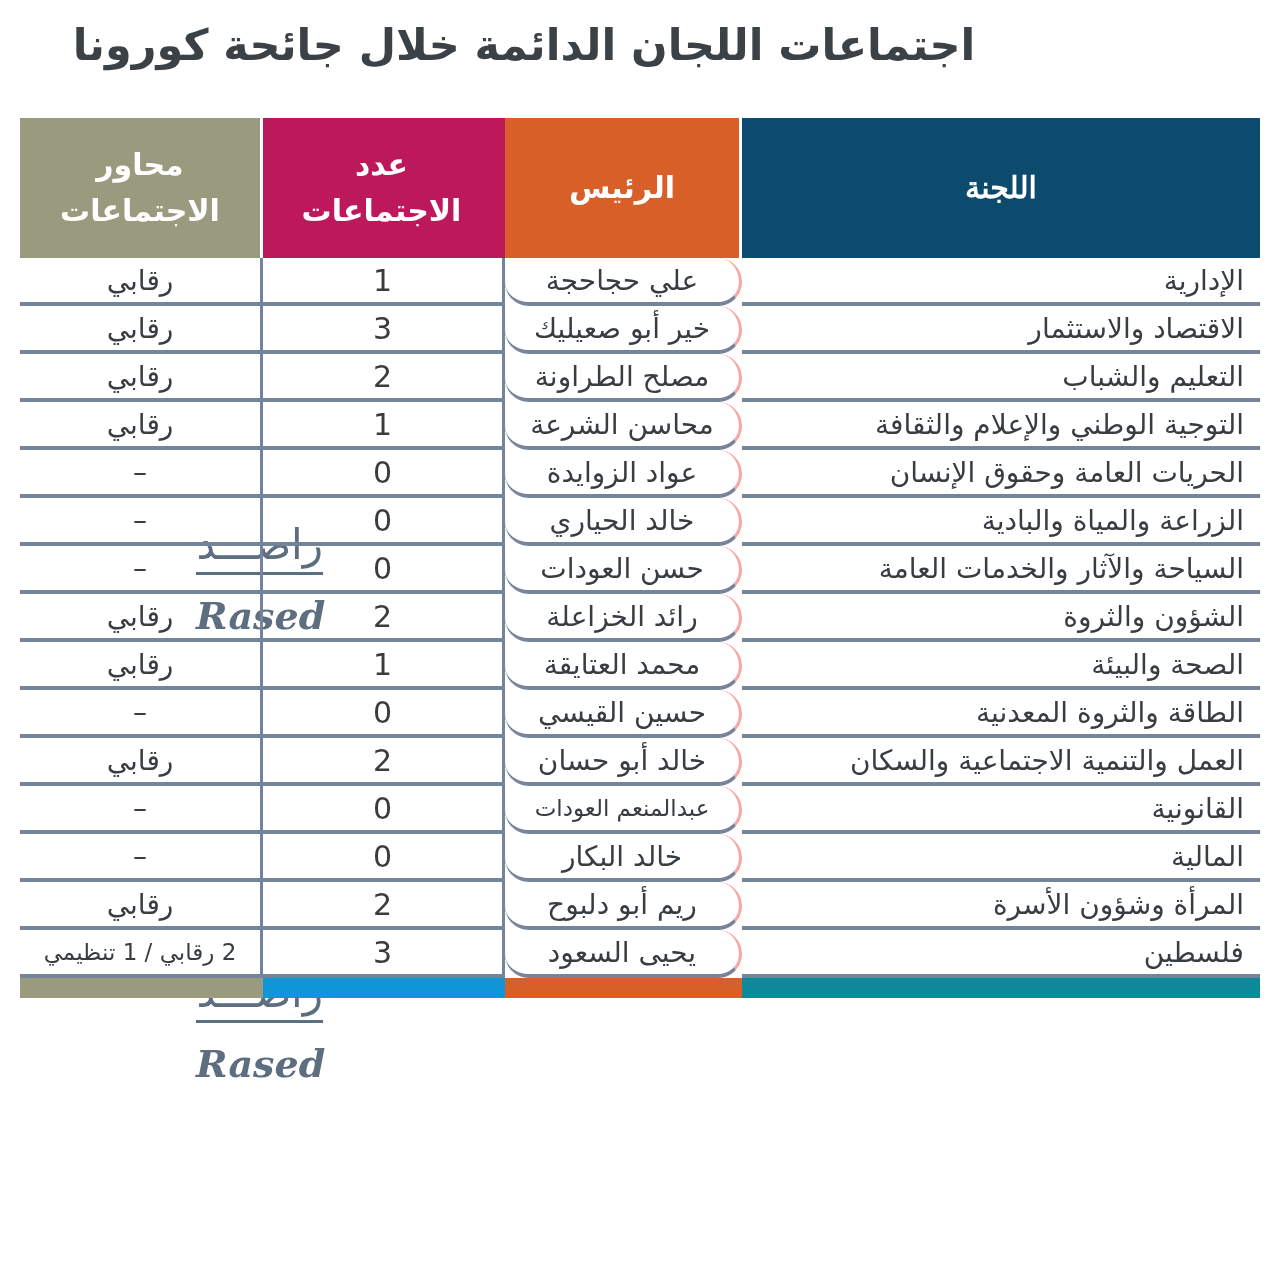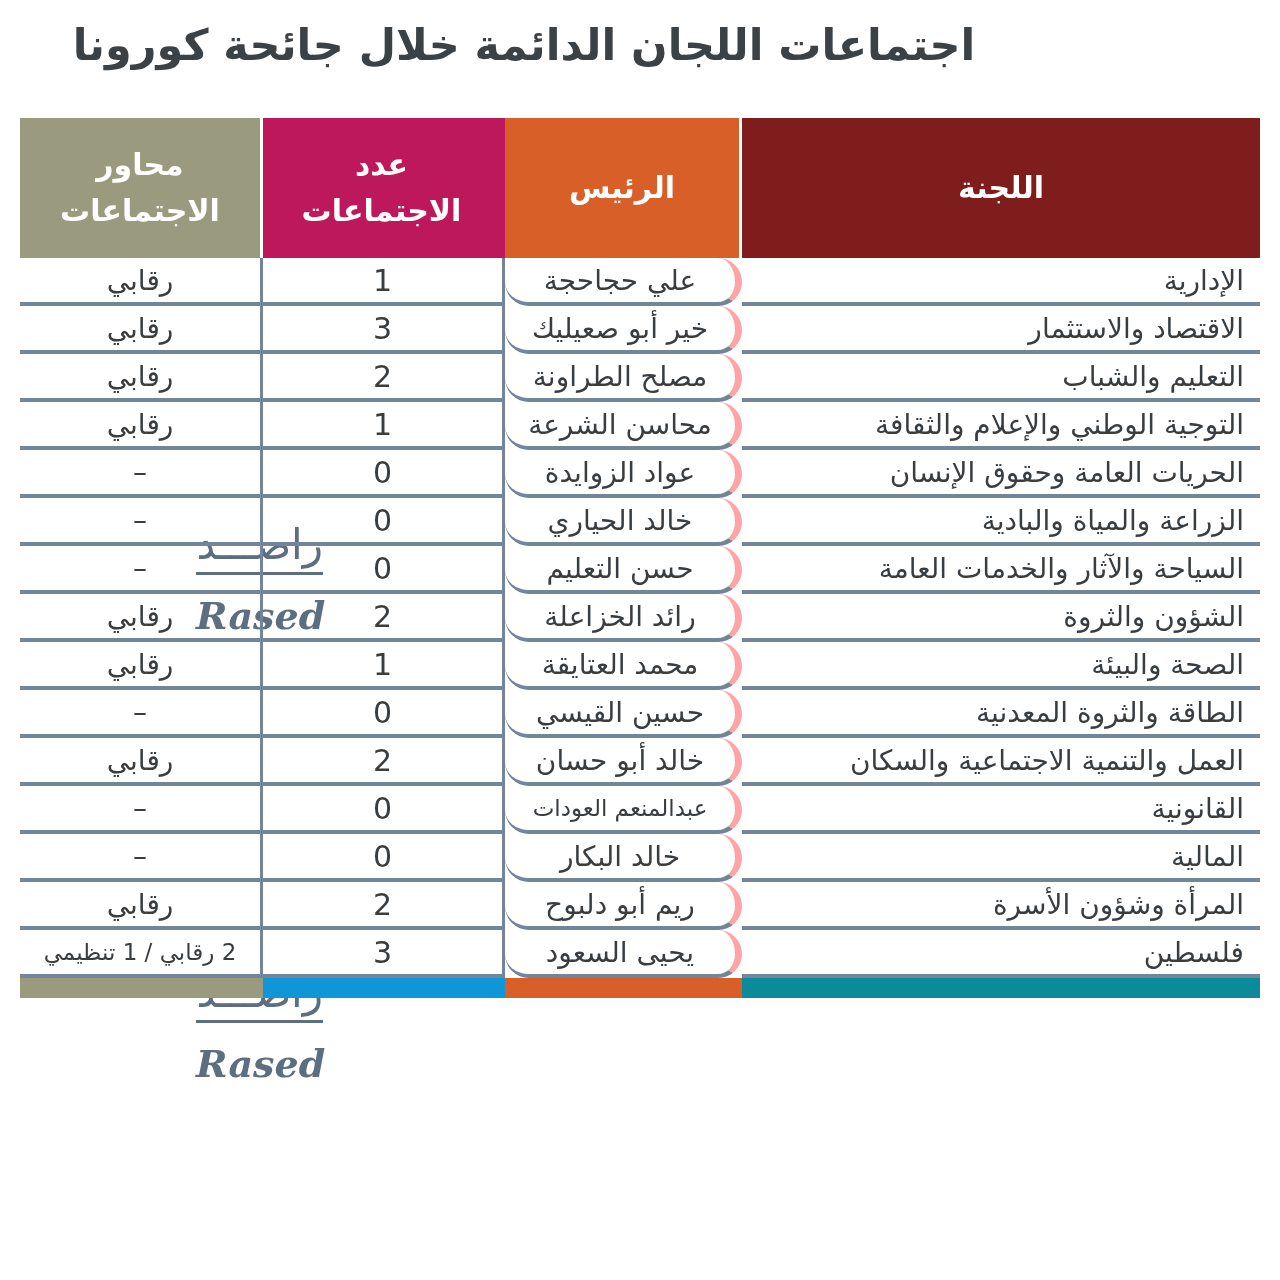--- a/index.html
+++ b/index.html
@@ -12,32 +12,32 @@
     font-size:43px;font-weight:bold;color:#3c4146;letter-spacing:0;
   }
   .table-wrap{position:absolute;top:118px;right:20px;width:1240px;direction:rtl;}
   .grid{display:grid;grid-template-columns:518px 237px 242px 243px;direction:rtl;width:1240px;}
   
   .hcell{
     height:140px;display:flex;align-items:center;justify-content:center;
     color:#ffffff;font-size:30px;font-weight:bold;text-align:center;
     white-space:pre-line;line-height:1.55;box-sizing:border-box;
   }
-  .h-committee{background:#7f1d1d;}
+  .h-committee{background:#0c4a6e;font-family:Liberation Serif, serif;}
   .h-chairman{background:#d85f28;border-right:3px solid #ffffff;}
   .h-meetings{background:#be185d;border-right:5px solid #be185d;}
   .h-axes{background:#9a9a7e;border-right:3px solid #ffffff;}
   
   .cell{
     height:48px;box-sizing:border-box;display:flex;align-items:center;
     border-bottom:4px solid #74849b;font-size:28px;color:#383d42;
     background:transparent;
   }
   .c-committee{justify-content:flex-start;padding-right:16px;}
-  .c-chairman{justify-content:center;border-right:7px solid #fca5a5;text-align:center;border-radius:26px;}
+  .c-chairman{justify-content:center;border-right:3px solid #fca5a5;text-align:center;border-radius:26px;}
   .c-meetings{justify-content:center;border-right:3px solid #74849b;font-size:30px;}
   .c-axes{justify-content:center;border-right:3px solid #74849b;}
   .tight{font-size:23px;}
   
   .fseg{height:20px;}
   .f-committee{background:#0b8a99;}
   .f-chairman{background:#d85f28;}
   .f-meetings{background:#0e96d6;}
   .f-axes{background:#9a9a7e;}
   
@@ -91,21 +91,21 @@
   <div class="cell c-chairman">عواد الزوايدة</div>
   <div class="cell c-meetings">0</div>
   <div class="cell c-axes">–</div>
 
   <div class="cell c-committee">الزراعة والمياة والبادية</div>
   <div class="cell c-chairman">خالد الحياري</div>
   <div class="cell c-meetings">0</div>
   <div class="cell c-axes">–</div>
 
   <div class="cell c-committee">السياحة والآثار والخدمات العامة</div>
-  <div class="cell c-chairman">حسن التعليم</div>
+  <div class="cell c-chairman">حسن العودات</div>
   <div class="cell c-meetings">0</div>
   <div class="cell c-axes">–</div>
 
   <div class="cell c-committee">الشؤون والثروة</div>
   <div class="cell c-chairman">رائد الخزاعلة</div>
   <div class="cell c-meetings">2</div>
   <div class="cell c-axes">رقابي</div>
 
   <div class="cell c-committee">الصحة والبيئة</div>
   <div class="cell c-chairman">محمد العتايقة</div>

